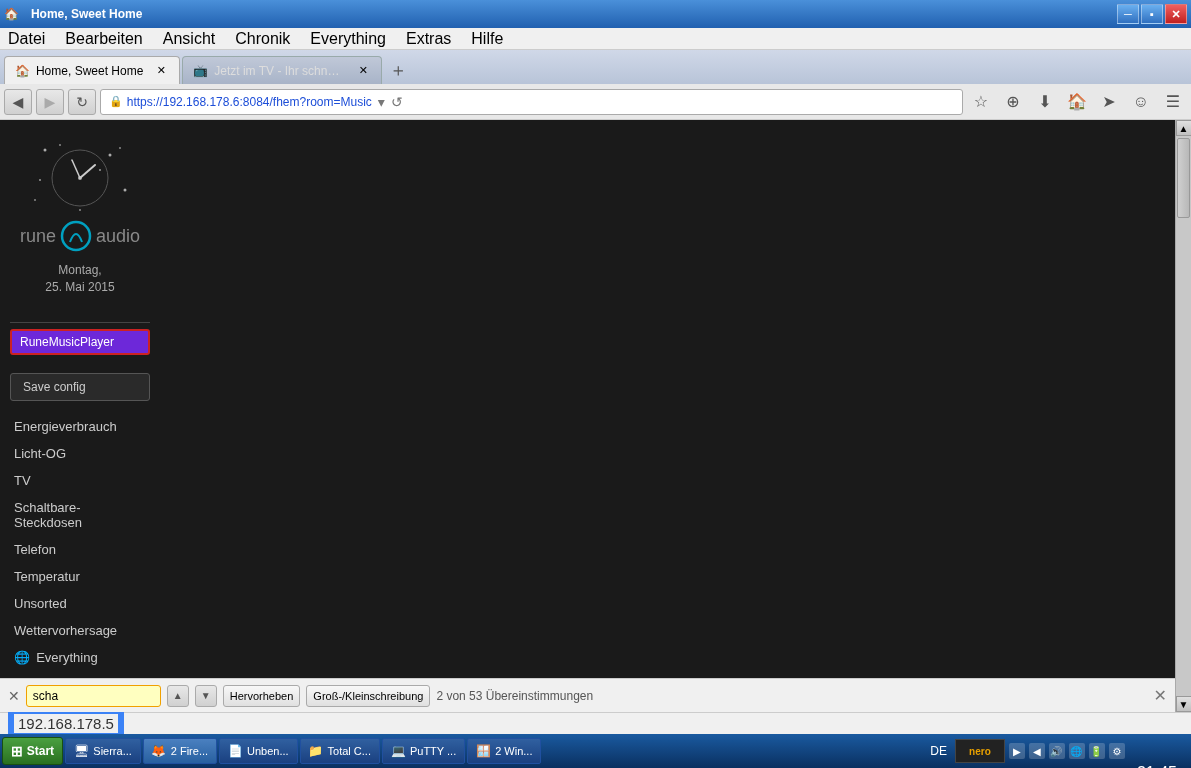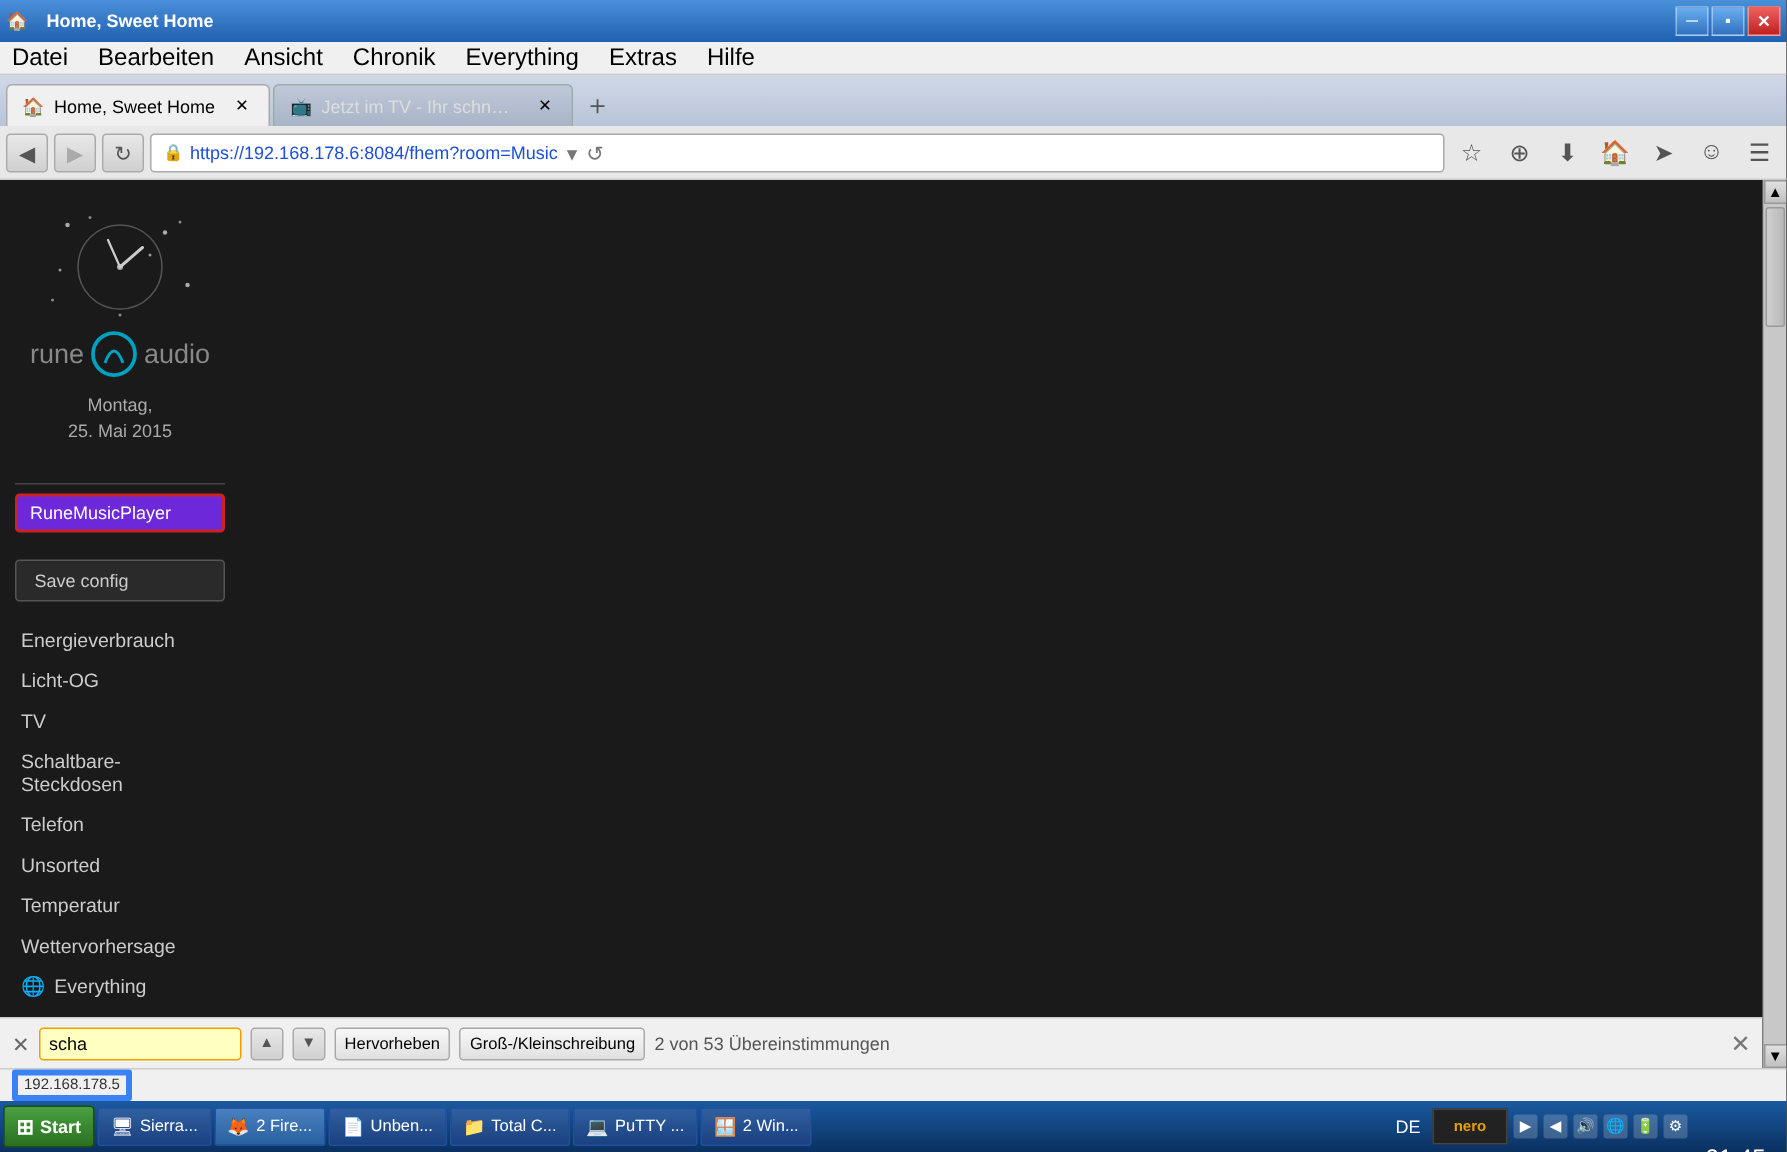--- a/index.html
+++ b/index.html
@@ -295,24 +295,24 @@
       height: 22px;
       background: #f0f0f0;
       border-top: 1px solid #ccc;
       display: flex;
       align-items: center;
       padding: 0 8px;
       gap: 8px;
       flex-shrink: 0;
     }
     .status-ip {
-      border: 4px solid #3b82f6;
+      border: 6px solid #3b82f6;
       border-radius: 2px;
       padding: 1px 4px;
-      font-size: 10px;
+      font-size: 15px;
       color: #333;
     }
 
     
     .star-field {
       width: 100px; height: 80px;
       position: relative;
     }
   </style>
 </head>
@@ -442,24 +442,24 @@
           <div class="nav-item">
             <span>TV</span>
           </div>
           <div class="nav-item">
             <span>Schaltbare-Steckdosen</span>
           </div>
           <div class="nav-item">
             <span>Telefon</span>
           </div>
           <div class="nav-item">
+            <span>Temperatur</span>
+          </div>
+          <div class="nav-item">
             <span>Unsorted</span>
-          </div>
-          <div class="nav-item">
-            <span>Temperatur</span>
           </div>
           <div class="nav-item">
             <span>Wettervorhersage</span>
           </div>
           <div class="nav-item">
             <span style="font-size:13px;">🌐</span>
             <span>Everything</span>
           </div>
         </div>
 

